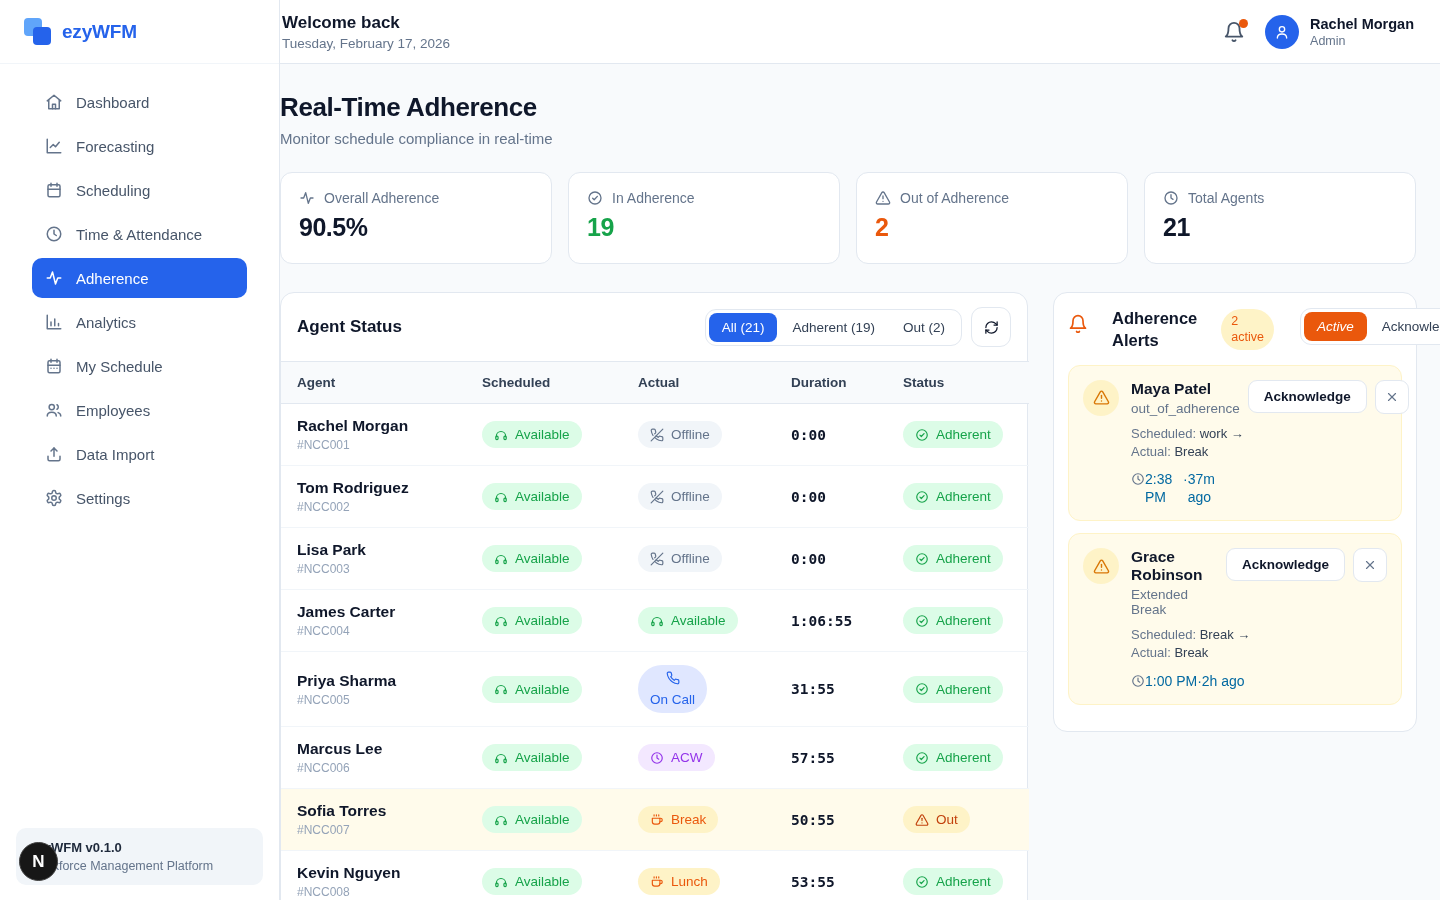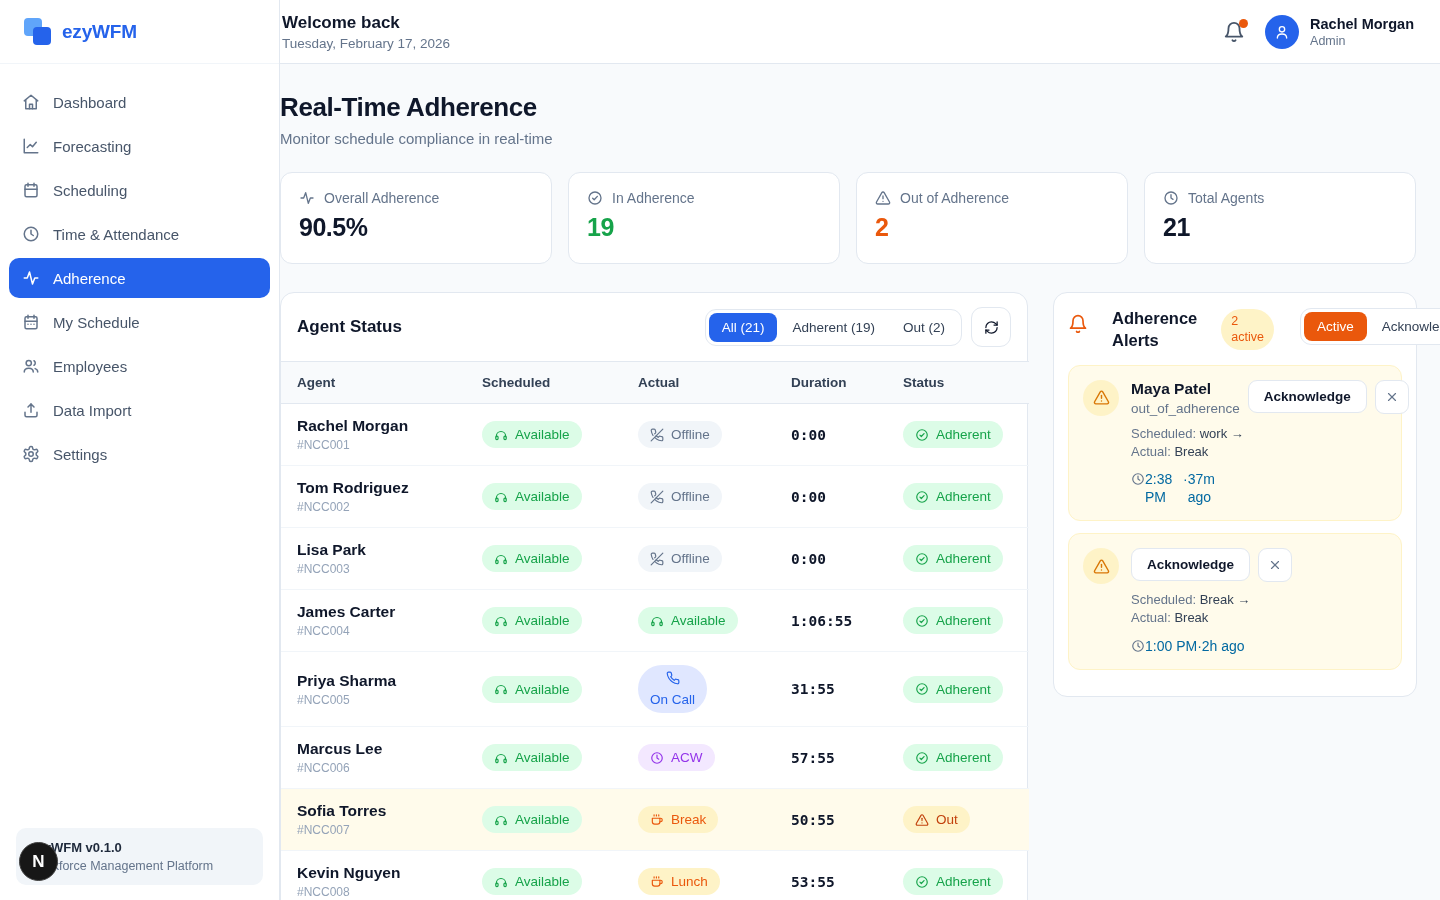--- a/index.html
+++ b/index.html
@@ -8,21 +8,21 @@
   .ic { display:inline-flex; flex:none; }
   .ic svg { width:100%; height:100%; }
 
   
   .sidebar { position:fixed; left:0; top:0; width:280px; height:900px; background:#fff; border-right:1px solid #E2E8F0; z-index:5; }
   .sidebar-logo { height:64px; display:flex; align-items:center; gap:11px; padding:0 24px; border-bottom:1px solid #F1F5F9; }
   .logo-mark { position:relative; width:27px; height:27px; }
   .logo-mark .sq-back { position:absolute; left:0; top:0; width:18px; height:18px; border-radius:4px; background:#60A5FA; }
   .logo-mark .sq-front { position:absolute; right:0; bottom:0; width:18px; height:18px; border-radius:4px; background:#2563EB; }
   .brand-name { font-size:19px; font-weight:700; color:#2563EB; letter-spacing:-0.2px; }
-  .nav { padding:18px 9px; display:flex; flex-direction:column; gap:4px; }
+  .nav { padding:18px 32px; display:flex; flex-direction:column; gap:4px; }
   .nav-item { display:flex; align-items:center; gap:13px; height:40px; padding:0 13px; border-radius:10px; color:#475569; font-size:15px; cursor:pointer; }
   .nav-item .ic { width:18px; height:18px; color:#64748B; }
   .nav-item.active { background:#2563EB; color:#fff; font-weight:500; }
   .nav-item.active .ic { color:#fff; }
   .sidebar-footer { position:absolute; left:16px; right:16px; bottom:15px; background:#F1F5F9; border-radius:10px; padding:12px 14px; overflow:hidden; }
   .footer-version { font-size:13px; font-weight:700; color:#1E293B; }
   .footer-tagline { font-size:12.5px; color:#64748B; margin-top:4px; white-space:nowrap; }
   .dev-badge { position:fixed; left:19px; bottom:19px; width:39px; height:39px; border-radius:50%; background:#171717; border:1px solid #404040; color:#fff; display:flex; align-items:center; justify-content:center; font-weight:700; font-size:17px; z-index:10; cursor:pointer; }
 
   
@@ -80,21 +80,21 @@
   .pill--out       { background:#FEF3C7; color:#C2410C; }
   .duration { font-family:"DejaVu Sans Mono","Liberation Mono",monospace; font-size:14.5px; font-weight:600; }
 
   
   .alerts-panel { width:364px; background:#fff; border:1px solid #E2E8F0; border-radius:14px; padding:14px; }
   .alerts-head { display:flex; align-items:flex-start; gap:24px; margin-bottom:13px; }
   .alerts-bell { width:20px; height:20px; color:#EA580C; margin-top:7px; }
   .alerts-title { font-size:16.5px; font-weight:700; width:96px; line-height:1.35; }
   .alerts-badge { background:#FEF3C7; color:#EA580C; font-size:12.5px; font-weight:500; border-radius:999px; padding:4px 10px; width:54px; line-height:1.3; text-align:left; margin-top:2px; }
   .alerts-seg { flex:none; margin-left:2px; margin-top:1px; }
-  .alerts-seg .seg-item.active { background:#EA580C; color:#fff; }
+  .alerts-seg .seg-item.active { background:#EA580C; color:#fff;font-style:italic; }
 
   .alert-card { background:#FFFBEB; border:1px solid #FEF3C7; border-radius:12px; padding:14px; margin-bottom:12px; display:flex; gap:12px; }
   .alert-icon-circle { width:36px; height:36px; border-radius:50%; background:#FEF3C7; color:#D97706; display:flex; align-items:center; justify-content:center; }
   .alert-icon-circle .ic { width:17px; height:17px; }
   .alert-body { flex:1; min-width:0; }
   .alert-top { display:flex; justify-content:space-between; align-items:flex-start; gap:8px; }
   .alert-name { font-size:15.5px; font-weight:700; }
   .alert-type { font-size:13.5px; color:#64748B; margin-top:3px; }
   .alert-sched { font-size:13px; color:#64748B; margin-top:9px; line-height:1.4; }
   .alert-sched b { color:#334155; font-weight:500; }
@@ -155,20 +155,29 @@
         </span>
         <span>Time &amp; Attendance</span>
       </div>
       <div class="nav-item active">
         <span class="ic">
           <svg viewBox="0 0 24 24" fill="none" stroke="currentColor" stroke-width="2" stroke-linecap="round" stroke-linejoin="round">
             <path d="M3 12h4l3-8 4 16 3-8h4"></path>
           </svg>
         </span>
         <span>Adherence</span>
+      </div>
+      <div class="nav-item">
+        <span class="ic">
+          <svg viewBox="0 0 24 24" fill="none" stroke="currentColor" stroke-width="2" stroke-linecap="round" stroke-linejoin="round">
+            <path d="M3 3v18h18"></path>
+            <path d="M8 17v-5M13 17V8M18 17v-3"></path>
+          </svg>
+        </span>
+        <span>Analytics</span>
       </div>
       <div class="nav-item">
         <span class="ic">
           <svg viewBox="0 0 24 24" fill="none" stroke="currentColor" stroke-width="2" stroke-linecap="round" stroke-linejoin="round">
             <rect x="4" y="5" width="16" height="16" rx="2"></rect>
             <path d="M8 3v4M16 3v4M4 11h16"></path>
             <path d="M8 15h.01M12 15h.01M16 15h.01"></path>
           </svg>
         </span>
         <span>My Schedule</span>
@@ -689,20 +698,24 @@
               <span class="ic">
                 <svg viewBox="0 0 24 24" fill="none" stroke="currentColor" stroke-width="2" stroke-linecap="round" stroke-linejoin="round">
                   <path d="m21.73 18-8-14a2 2 0 0 0-3.46 0l-8 14A2 2 0 0 0 4 21h16a2 2 0 0 0 1.73-3Z"></path>
                   <path d="M12 9v4"></path>
                   <path d="M12 17h.01"></path>
                 </svg>
               </span>
             </span>
     <div class="alert-body">
       <div class="alert-top">
+        <div>
+          <div class="alert-name">Grace Robinson</div>
+          <div class="alert-type">Extended Break</div>
+        </div>
         <div class="alert-actions">
           <button class="ack-btn">Acknowledge</button>
           <button class="x-btn">
                     <span class="ic">
                       <svg viewBox="0 0 24 24" fill="none" stroke="currentColor" stroke-width="2" stroke-linecap="round" stroke-linejoin="round">
                         <path d="M18 6L6 18"></path>
                         <path d="M6 6l12 12"></path>
                       </svg>
                     </span>
                   </button>

